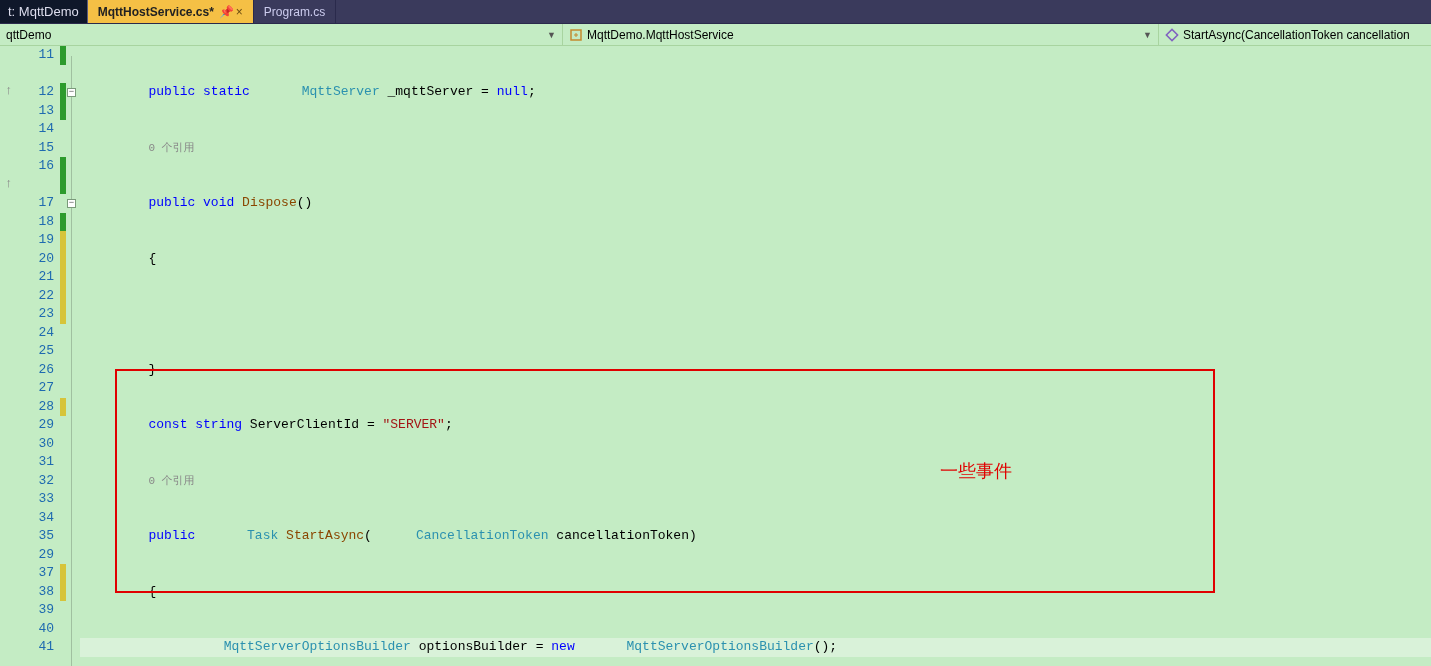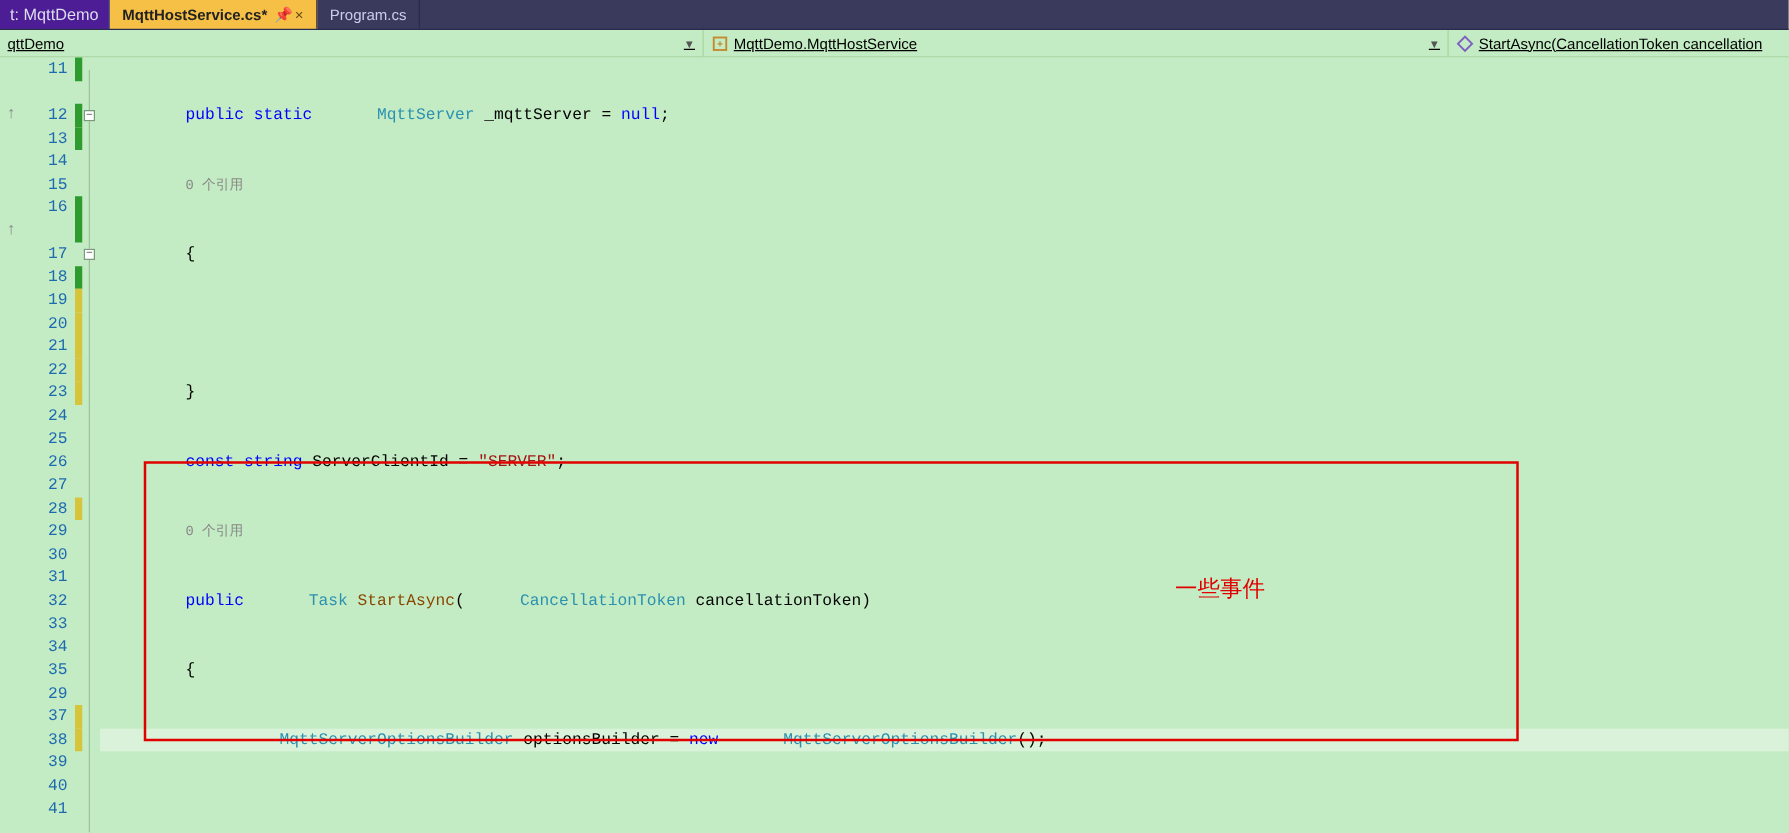--- a/index.html
+++ b/index.html
@@ -18,21 +18,21 @@
   align-items: stretch;
   border-bottom: 1px solid #2a2a4c;
 }
 .tab-ctx {
   color: #dde;
   font-family: 'Segoe UI', sans-serif;
   font-size: 13px;
   padding: 0 8px;
   display: flex;
   align-items: center;
-  background: #4c1d95;
+  background: #0f172a;
   border-right: 1px solid #5a5a7c;
 }
 .tab {
   color: #cce;
   font-family: 'Segoe UI', sans-serif;
   font-size: 12px;
   padding: 0 10px;
   display: flex;
   align-items: center;
   gap: 6px;
@@ -54,21 +54,20 @@
   cursor: pointer;
 }
 .nav-bar {
   background: #c4ecc4;
   height: 22px;
   display: flex;
   align-items: center;
   border-bottom: 1px solid #a8d4a0;
   font-family: 'Segoe UI', sans-serif;
   font-size: 12px;
-  text-decoration: underline;
 }
 .nav-cell {
   display: flex;
   align-items: center;
   height: 100%;
   padding: 0 6px;
   border-right: 1px solid #a8d4a0;
 }
 .nav-cell.project { width: 563px; }
 .nav-cell.class { width: 596px; }
@@ -271,20 +270,21 @@
       <div class="seg"></div>
     </div>
   <div class="outline-margin">
     <div class="vline"></div>
     <div class="box" style="top:42px">−</div>
     <div class="box" style="top:153px">−</div>
   </div>
   <div class="code">
     <div class="line">        <span class="k">public</span> <span class="k">static</span> <span class="t">MqttServer</span><span> _mqttServer = </span><span class="k">null</span><span>;</span></div>
     <div class="line">        <span class="ref">0 个引用</span></div>
+    <div class="line">        <span class="k">public</span> <span class="k">void</span> <span class="m">Dispose</span><span>()</span></div>
     <div class="line">        <span>{</span></div>
     <div class="line"></div>
     <div class="line">        <span>}</span></div>
     <div class="line">        <span class="k">const</span> <span class="k">string</span><span> ServerClientId = </span><span class="s">"SERVER"</span><span>;</span></div>
     <div class="line">        <span class="ref">0 个引用</span></div>
     <div class="line">        <span class="k">public</span> <span class="t">Task</span> <span class="m">StartAsync</span><span>(</span><span class="t">CancellationToken</span><span> cancellationToken)</span></div>
     <div class="line">        <span>{</span></div>
     <div class="line hl">            <span class="t">MqttServerOptionsBuilder</span><span> optionsBuilder = </span><span class="k">new</span> <span class="t">MqttServerOptionsBuilder</span><span>();</span></div>
     
     

